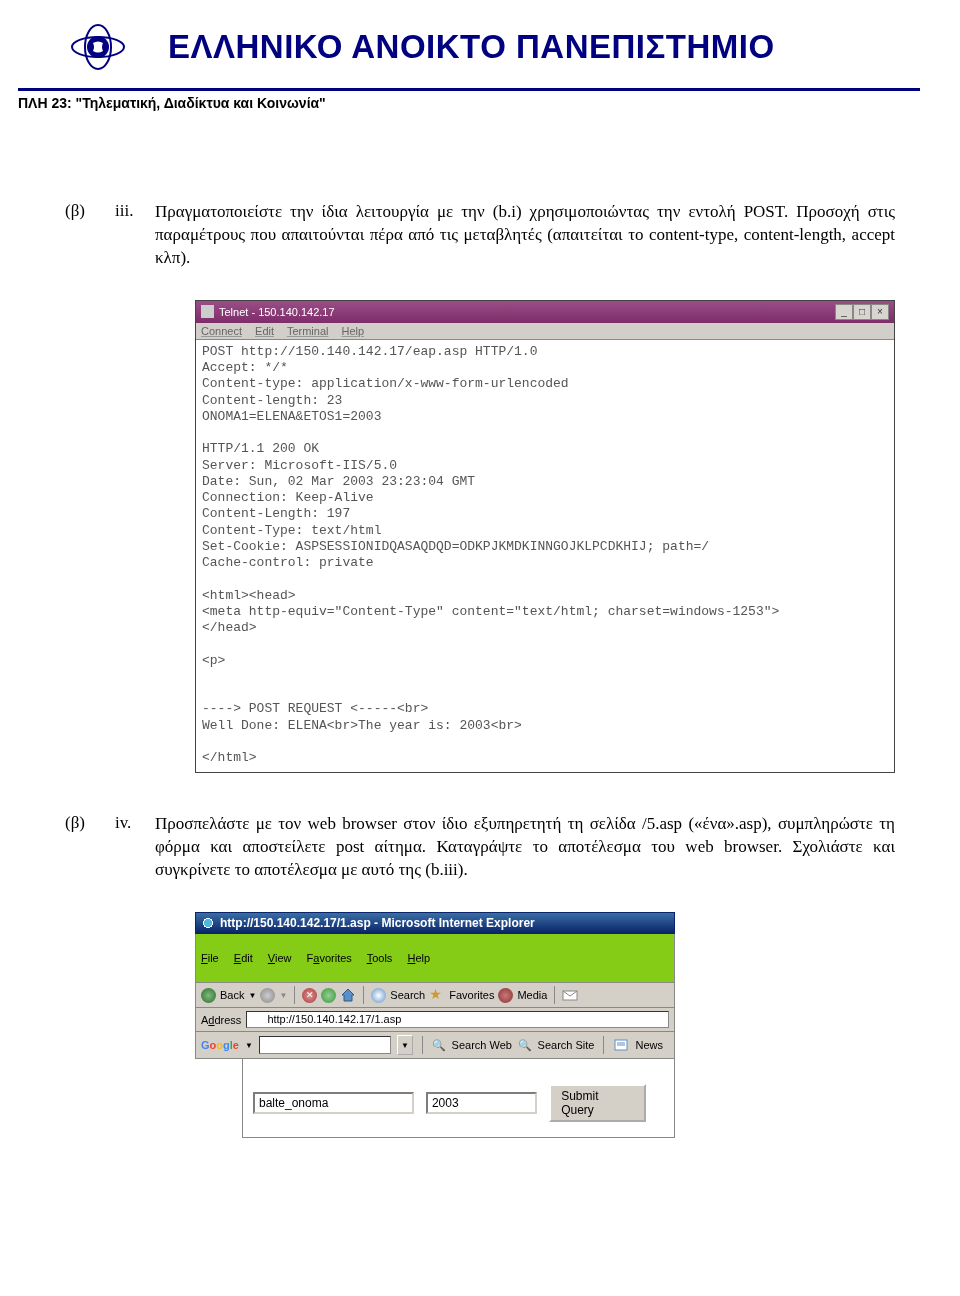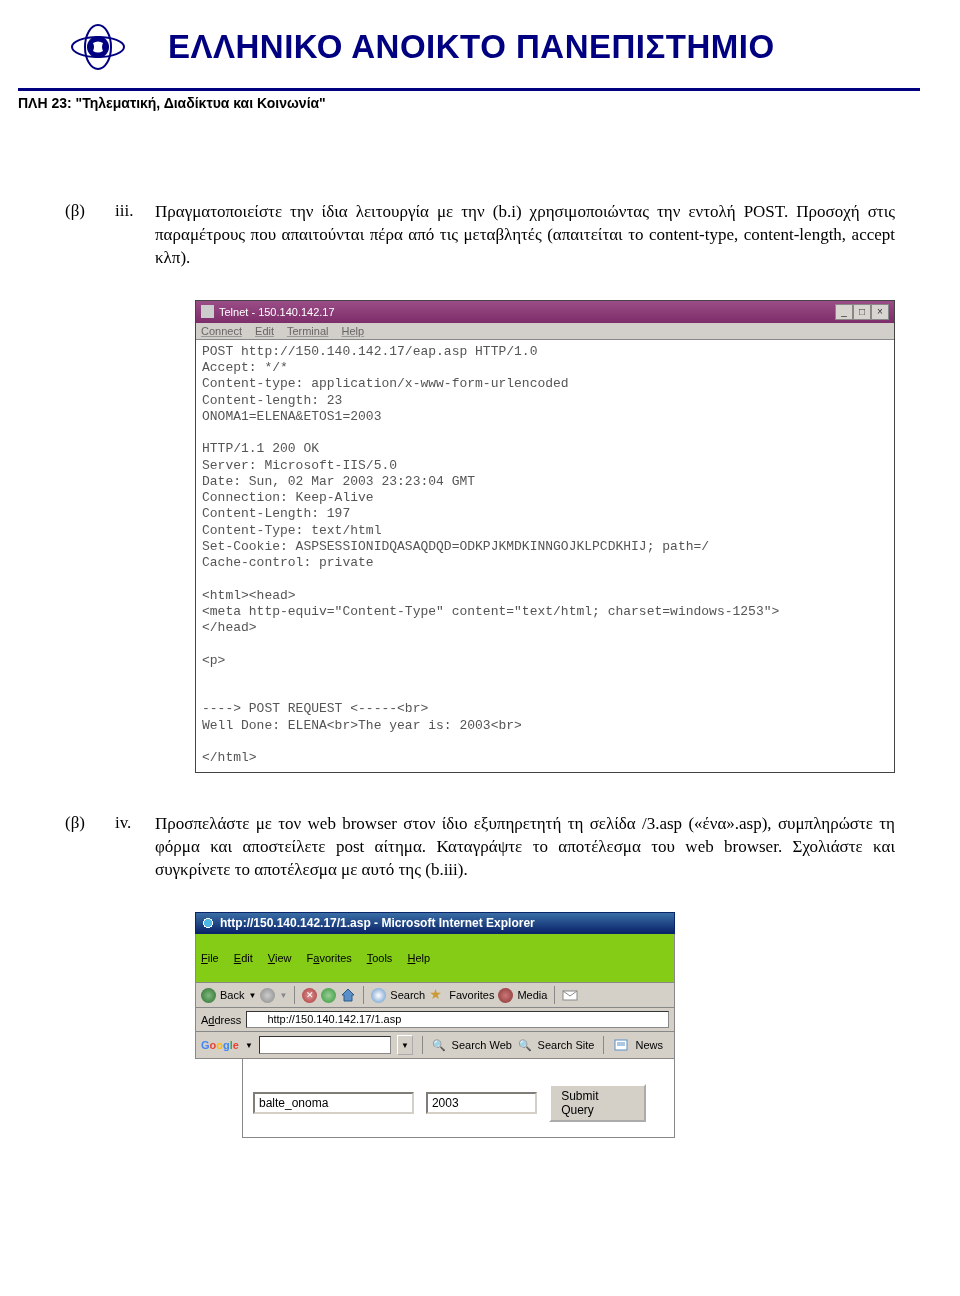--- a/index.html
+++ b/index.html
@@ -242,21 +242,21 @@
 ----&gt; POST REQUEST &lt;-----&lt;br&gt;
 Well Done: ELENA&lt;br&gt;The year is: 2003&lt;br&gt;
 
 &lt;/html&gt;</div>
     </div>
   </div>
 
   <div class="item">
     <div class="marker1">(β)</div>
     <div class="marker2">iv.</div>
-    <div class="body">Προσπελάστε με τον web browser στον ίδιο εξυπηρετητή τη σελίδα /3.asp («ένα».asp), συμπληρώστε τη φόρμα και αποστείλετε post αίτημα. Καταγράψτε το αποτέλεσμα του web browser. Σχολιάστε και συγκρίνετε το αποτέλεσμα με αυτό της (b.iii).</div>
+    <div class="body">Προσπελάστε με τον web browser στον ίδιο εξυπηρετητή τη σελίδα /5.asp («ένα».asp), συμπληρώστε τη φόρμα και αποστείλετε post αίτημα. Καταγράψτε το αποτέλεσμα του web browser. Σχολιάστε και συγκρίνετε το αποτέλεσμα με αυτό της (b.iii).</div>
   </div>
 
   <div class="screenshot2">
     <div class="ie-titlebar">
       <span class="ie-icon"></span>
       <span>http://150.140.142.17/1.asp - Microsoft Internet Explorer</span>
     </div>
     <div class="ie-menubar">
       <span><u>F</u>ile</span>
       <span><u>E</u>dit</span>

